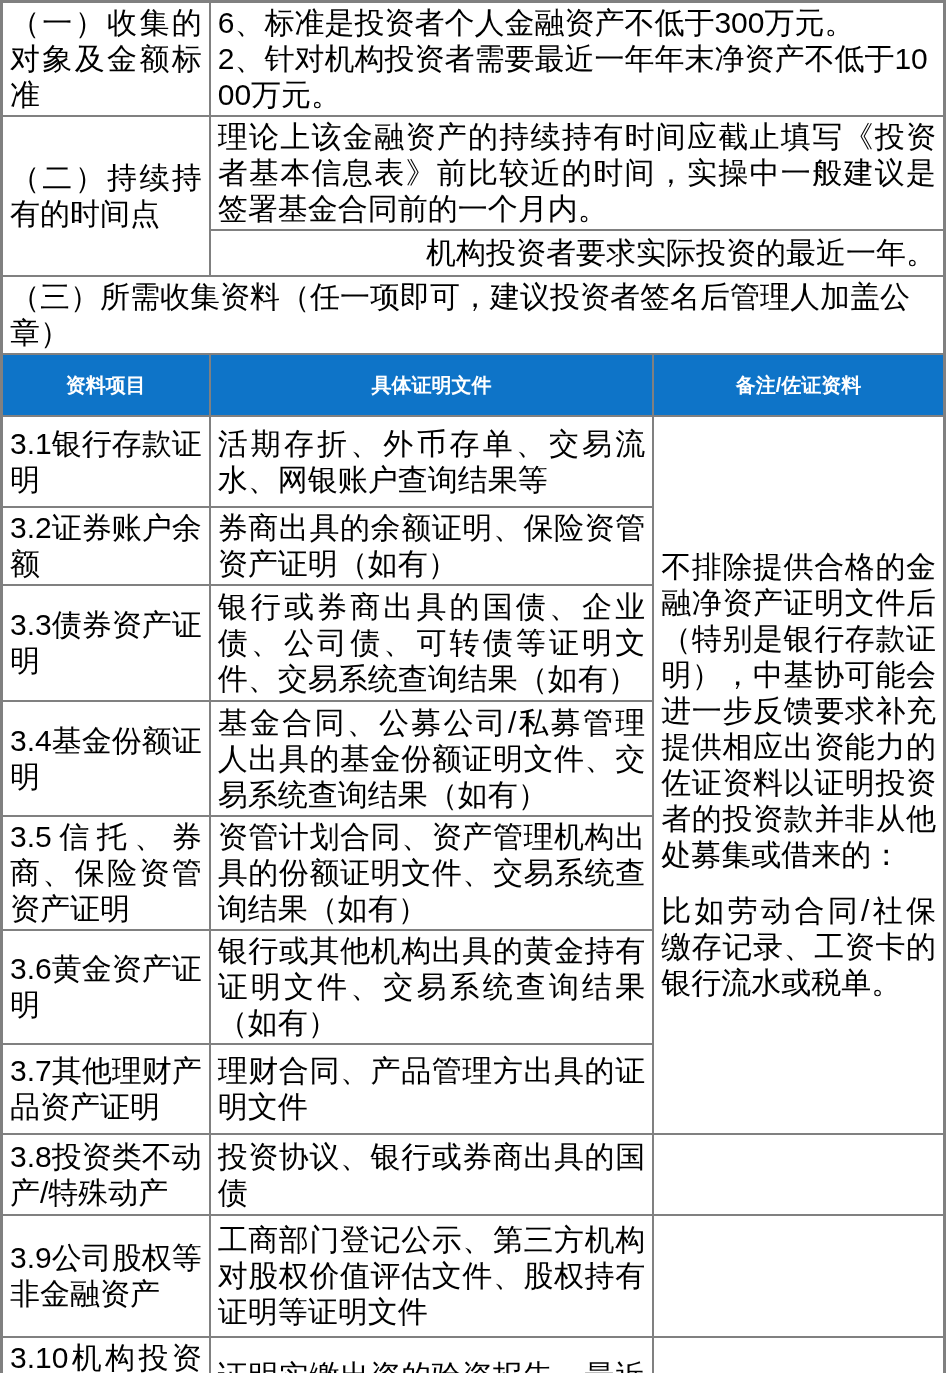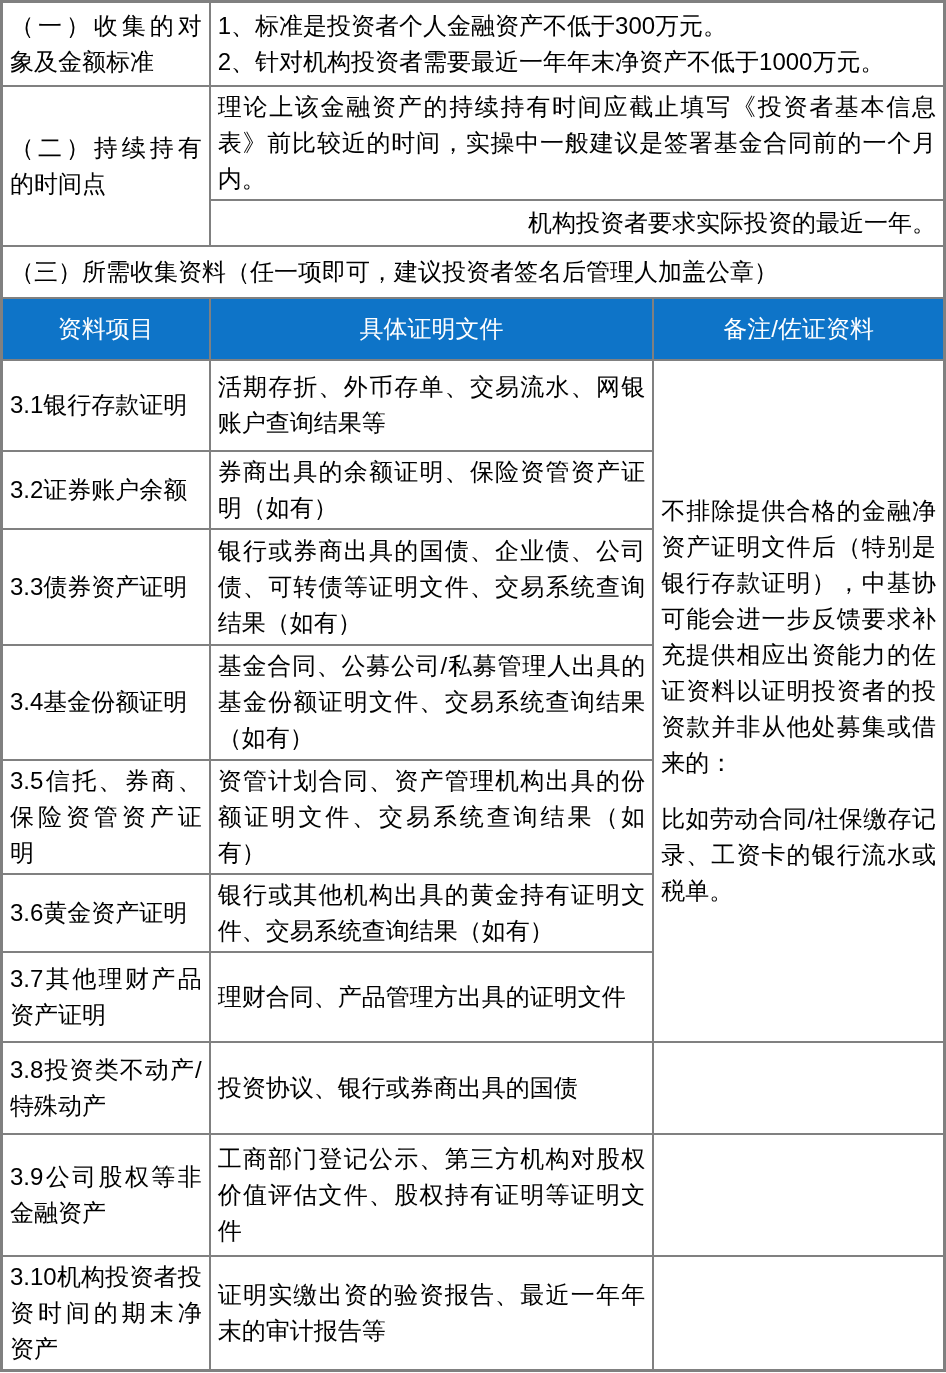--- a/index.html
+++ b/index.html
@@ -24,21 +24,21 @@
   table.main {
     border-collapse: collapse;
     table-layout: fixed;
     width: 946px;
     border: 3px solid var(--border, #808080);
   }
   table.main td, table.main th {
     border: 2px solid var(--border, #808080);
     box-sizing: border-box;
     padding: 2px 7px;
-    font-size: 24px;
+    font-size: 30px;
     line-height: 36px;
     color: var(--body-text, #000000);
     font-weight: normal;
     vertical-align: middle;
     overflow: hidden;
     word-break: break-all;
   }
   .col-item  { width: 208px; }
   .col-docs  { width: 443px; }
   .col-note  { width: 291px; }
@@ -49,43 +49,43 @@
   tr.h46  { height: 46px; text-align: right; }
   tr.h52  { height: 52px; }
   tr.h62  { height: 62px; }
   tr.h91  { height: 91px; }
   tr.h76  { height: 76px; }
   tr.h116 { height: 116px; }
   tr.h115 { height: 115px; }
   tr.h125 { height: 96px; }
   tr.h88  { height: 67px; }
   tr.h90  { height: 90px; }
-  tr.h80  { height: 92px; }
+  tr.h80  { height: 81px; }
   tr.h122 { height: 122px; }
   tr.h113 { height: 113px; }
 
   td.lbl {
     text-align: justify;
     text-justify: inter-ideograph;
     padding: 2px 6px;
   }
   td.docs {
     text-align: justify;
     text-justify: inter-ideograph;
   }
   td.section-title {
     padding-left: 12px;
     text-align: left;
   }
   tr.header-row th {
     background: var(--header-bg, #0E74C8);
     color: var(--header-text, #FFFFFF);
-    font-weight: normal;
+    font-weight: bold;
     text-align: center;
-    font-size: 24px;
+    font-size: 20px;
   }
   td.note-cell {
     color: var(--note-text, #FF0000);
     font-weight: bold;
     vertical-align: top;
     text-align: justify;
     text-justify: inter-ideograph;
     padding-top: 5px;
     font-size: 23px;
   }
@@ -100,21 +100,21 @@
     <colgroup>
       <col class="col-item">
       <col class="col-docs">
       <col class="col-note">
     </colgroup>
 
     <tbody>
         <tr class="h84">
       <td class="lbl">（一）收集的对象及金额标准</td>
       <td colspan="2">
-        <div>1、标准是投资者个人金融资产不低于300万元。</div>
+        <div>6、标准是投资者个人金融资产不低于300万元。</div>
         <div>2、针对机构投资者需要最近一年年末净资产不低于1000万元。</div>
       </td>
     </tr>
 
     <tr class="h106">
       <td class="lbl" rowspan="2">（二）持续持有的时间点</td>
       <td colspan="2" class="docs">理论上该金融资产的持续持有时间应截止填写《投资者基本信息表》前比较近的时间，实操中一般建议是签署基金合同前的一个月内。</td>
     </tr>
     <tr class="h46">
       <td colspan="2">机构投资者要求实际投资的最近一年。</td>

